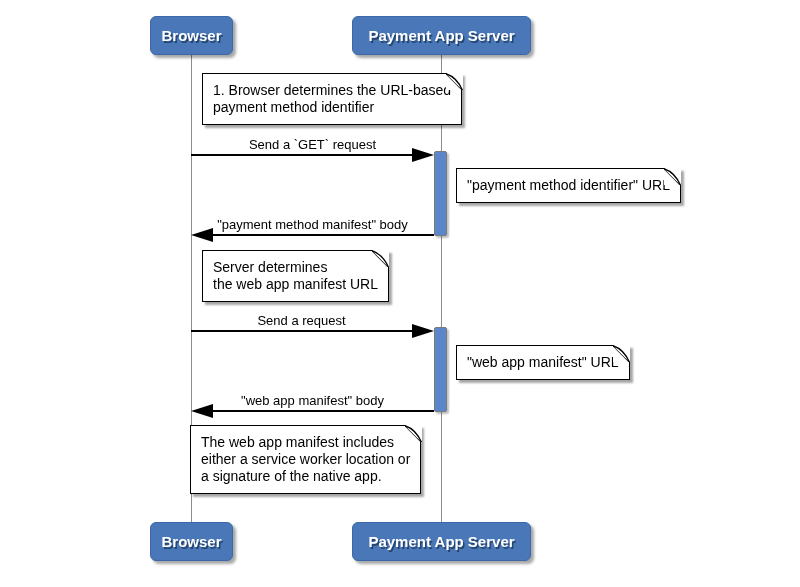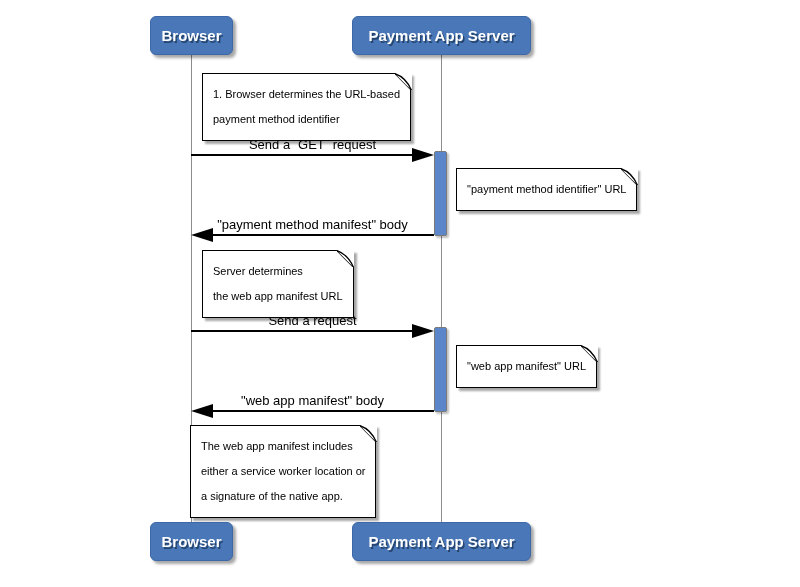--- a/index.html
+++ b/index.html
@@ -38,21 +38,21 @@
     position:absolute;z-index:3;width:0;height:0;
     border-top:7px solid transparent;border-bottom:7px solid transparent;
     border-right:22px solid var(--message-line,#000);
   }
   .note{
     position:absolute;z-index:4;background:var(--note-fill,#fff);
     border:1.5px solid #000;box-shadow:3px 3px 2px rgba(0,0,0,0.35);
     padding:8px 10px;width:max-content;box-sizing:content-box;
   }
   .note-text{
-    font-size:11px;line-height:25px;white-space:pre-line;
+    font-size:14px;line-height:17px;white-space:pre-line;
   }
   .fold{position:absolute;top:-1.5px;right:-1.5px;}
   .fold .fold-erase{fill:var(--note-fill,#fff);}
   .fold path{fill:none;stroke:#000;stroke-width:1.3px;}
   .fold .fold-flap{fill:var(--note-fill,#fff);}
 </style>
 </head>
 <body>
 
 <div class="canvas">
@@ -70,21 +70,21 @@
   <div class="actor" style="left:352px;top:522px;width:179px;height:39px;">Payment App Server</div>
 
   <div class="msg-label" style="left:191px;top:137px;width:243px;">Send a `GET` request</div>
   <div class="msg-line" style="left:191px;top:154px;width:225px;"></div>
   <div class="arrow-right" style="left:412px;top:148px;"></div>
 
   <div class="msg-label" style="left:191px;top:217px;width:243px;">"payment method manifest" body</div>
   <div class="msg-line" style="left:212px;top:234px;width:222px;"></div>
   <div class="arrow-left" style="left:191px;top:228px;"></div>
 
-  <div class="msg-label" style="left:191px;top:313px;width:243px;">Send a request</div>
+  <div class="msg-label" style="left:180px;top:313px;width:243px;">Send a request</div>
   <div class="msg-line" style="left:191px;top:330px;width:225px;"></div>
   <div class="arrow-right" style="left:412px;top:324px;"></div>
 
   <div class="msg-label" style="left:191px;top:393px;width:243px;">"web app manifest" body</div>
   <div class="msg-line" style="left:212px;top:410px;width:222px;"></div>
   <div class="arrow-left" style="left:191px;top:404px;"></div>
 
   <div class="note" style="left:202px;top:73px;">
     <svg class="fold" width="17" height="17" viewBox="0 0 17 17">
       <rect class="fold-erase" width="17" height="17"></rect>

